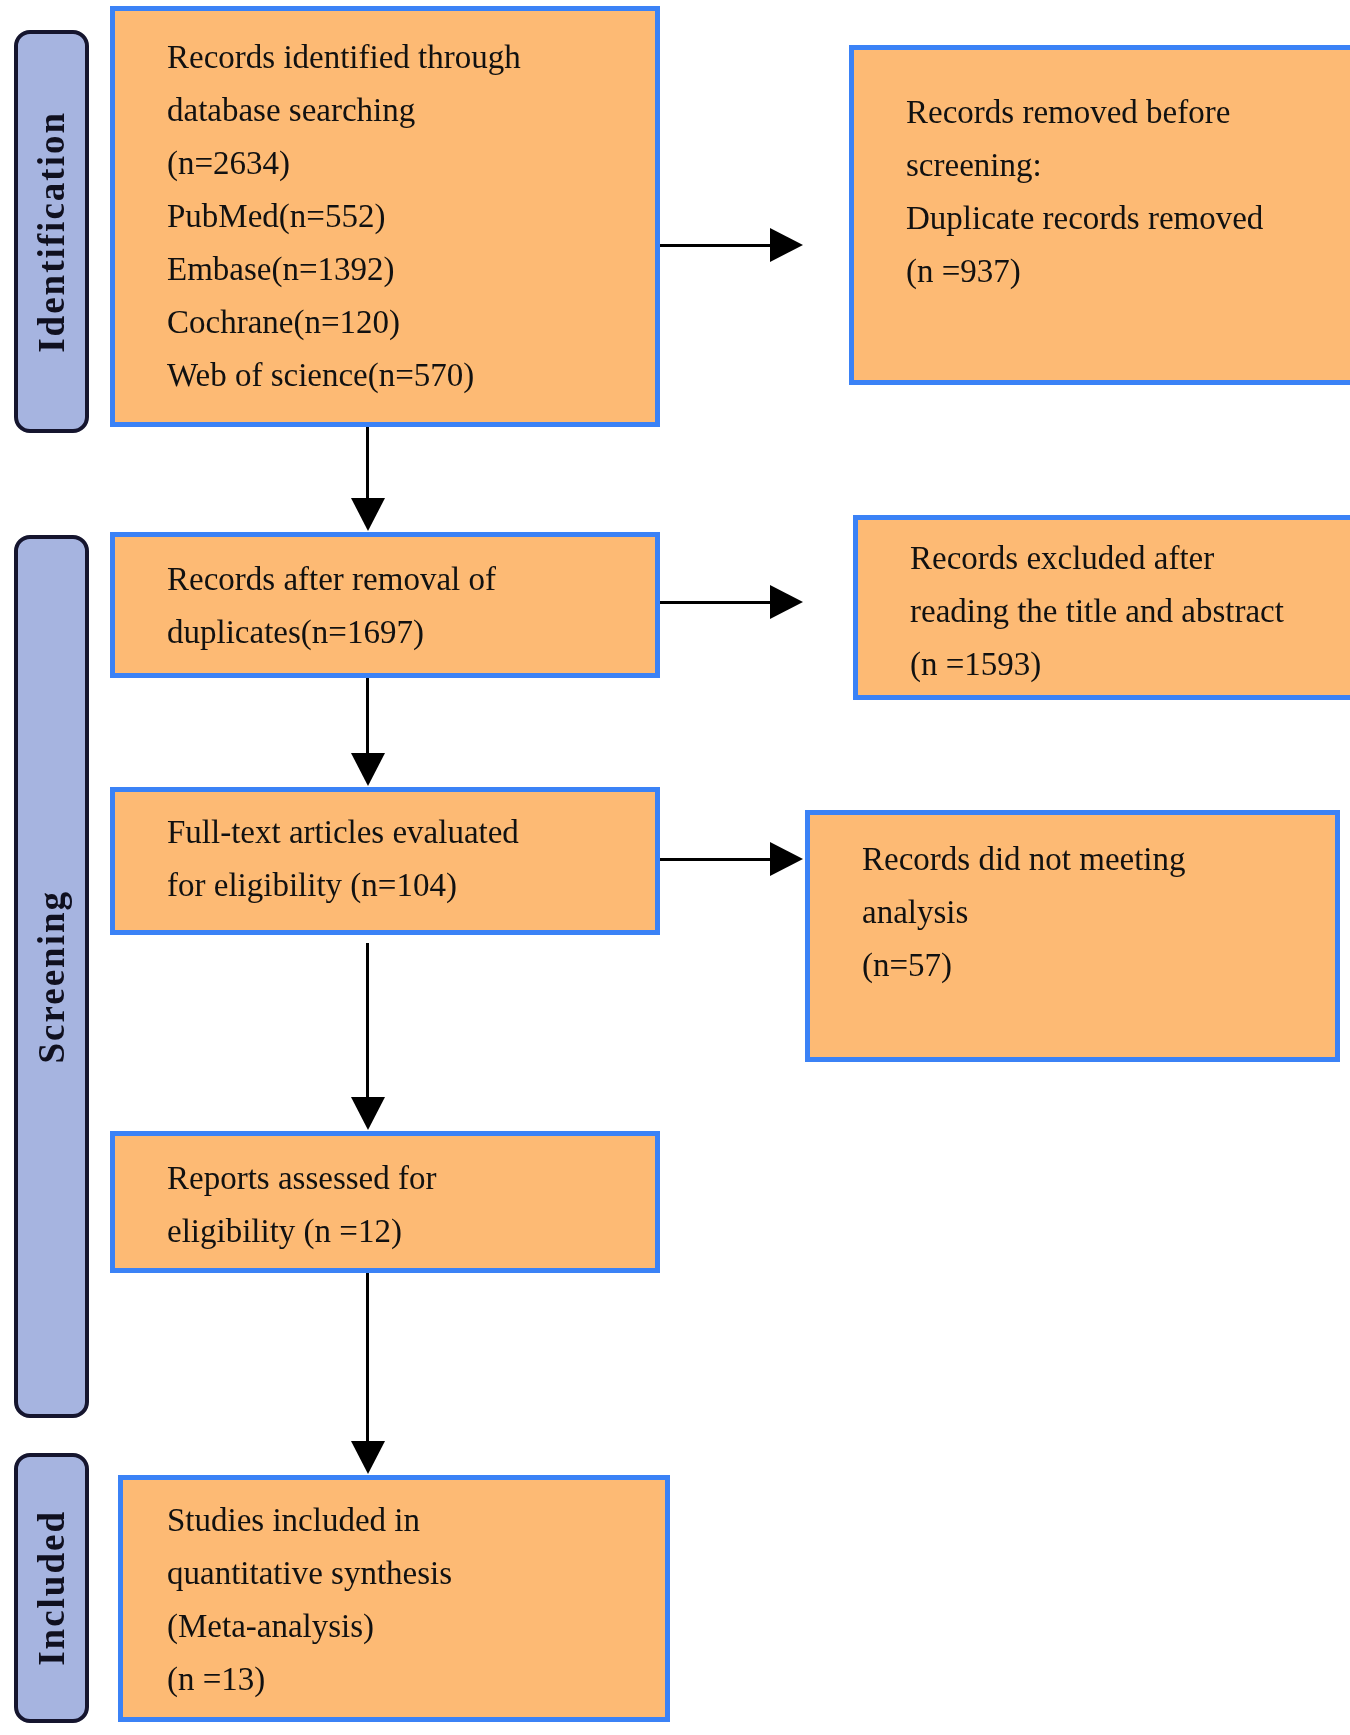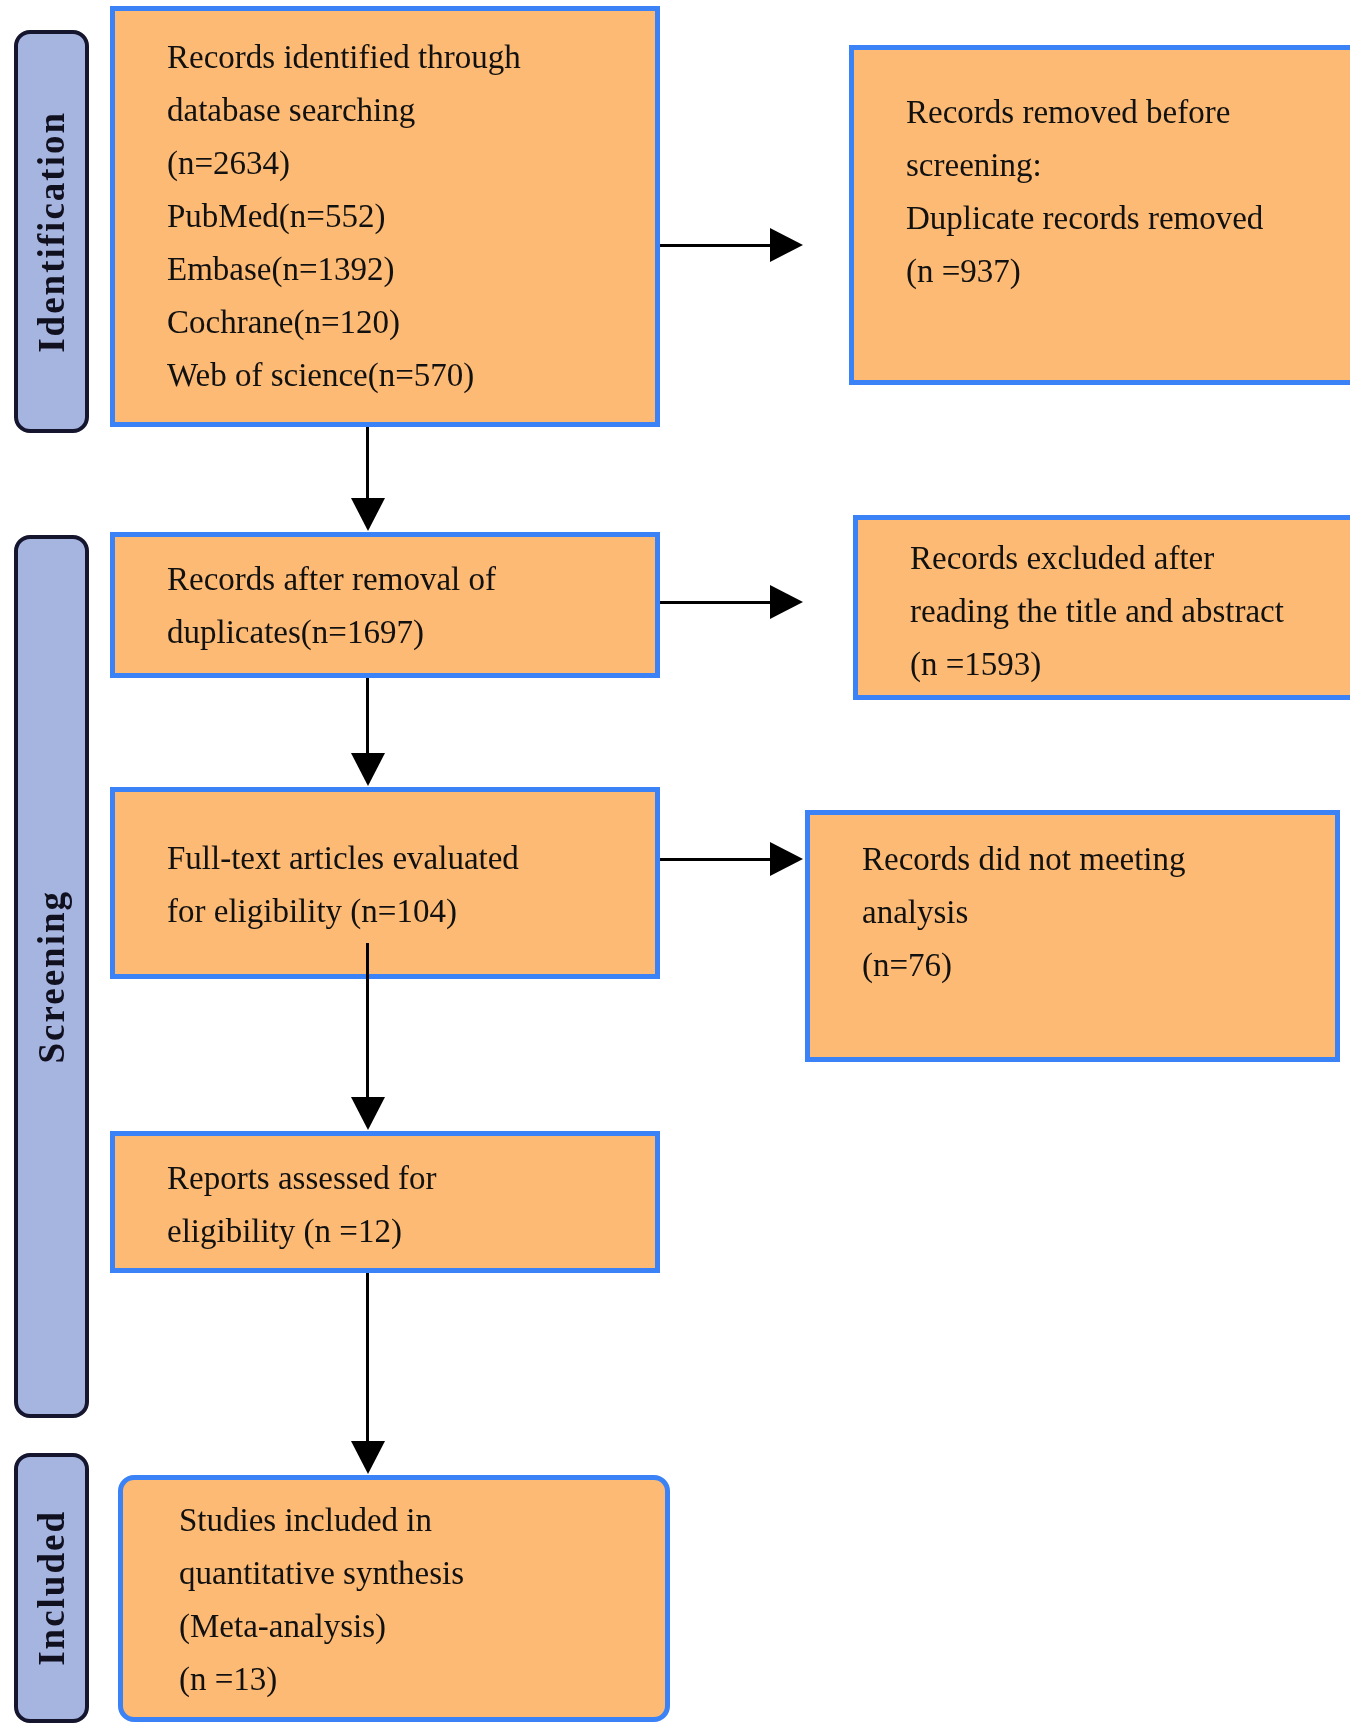--- a/index.html
+++ b/index.html
@@ -39,23 +39,23 @@
     position:absolute;
     background:#fdba74;
     border:5px solid #3b82f6;
     box-sizing:border-box;
     font-size:33px;
     line-height:53px;
   }
   .fbox .ln{white-space:nowrap;}
   .box-a{left:110px;top:6px;  width:550px;height:421px;padding:20px 15px 0 52px;}
   .box-b{left:110px;top:532px;width:550px;height:146px;padding:16px 8px 0 52px;}
-  .box-c{left:110px;top:787px;width:550px;height:192px;padding:40px 15px 0 52px;}
+  .box-c{left:110px;top:787px;width:550px;height:148px;padding:14px 15px 0 52px;}
   .box-d{left:110px;top:1131px;width:550px;height:142px;padding:16px 15px 8px 52px;}
-  .box-e{left:118px;top:1475px;width:552px;height:247px;padding:14px 15px 0 56px;border-radius:16px;}
+  .box-e{left:118px;top:1475px;width:552px;height:247px;padding:14px 15px 0 44px;}
   .box-r1{left:805px;top:45px; width:535px;height:340px;padding:36px 10px 0 52px;margin-left:44px;}
   .box-r2{left:805px;top:515px;width:535px;height:185px;padding:12px 10px 0 52px;margin-left:48px;}
   .box-r3{left:805px;top:810px;width:535px;height:252px;padding:18px 10px 0 52px;}
 
   
   .shaft-v{position:absolute;width:3px;background:#000;}
   .shaft-h{position:absolute;height:3px;background:#000;}
   .head-down{
     position:absolute;width:0;height:0;
     border-left:17px solid transparent;
@@ -134,21 +134,21 @@
 
   <div class="fbox box-r2">
     <div class="ln">Records excluded after</div>
     <div class="ln">reading the title and abstract</div>
     <div class="ln">(n =1593)</div>
   </div>
 
   <div class="fbox box-r3">
     <div class="ln">Records did not meeting</div>
     <div class="ln">analysis</div>
-    <div class="ln">(n=76)</div>
+    <div class="ln">(n=57)</div>
   </div>
 
   <div>
     <div class="shaft-v v1-shaft"></div>
     <div class="head-down v1-head"></div>
   </div>
   <div>
     <div class="shaft-v v2-shaft"></div>
     <div class="head-down v2-head"></div>
   </div>

